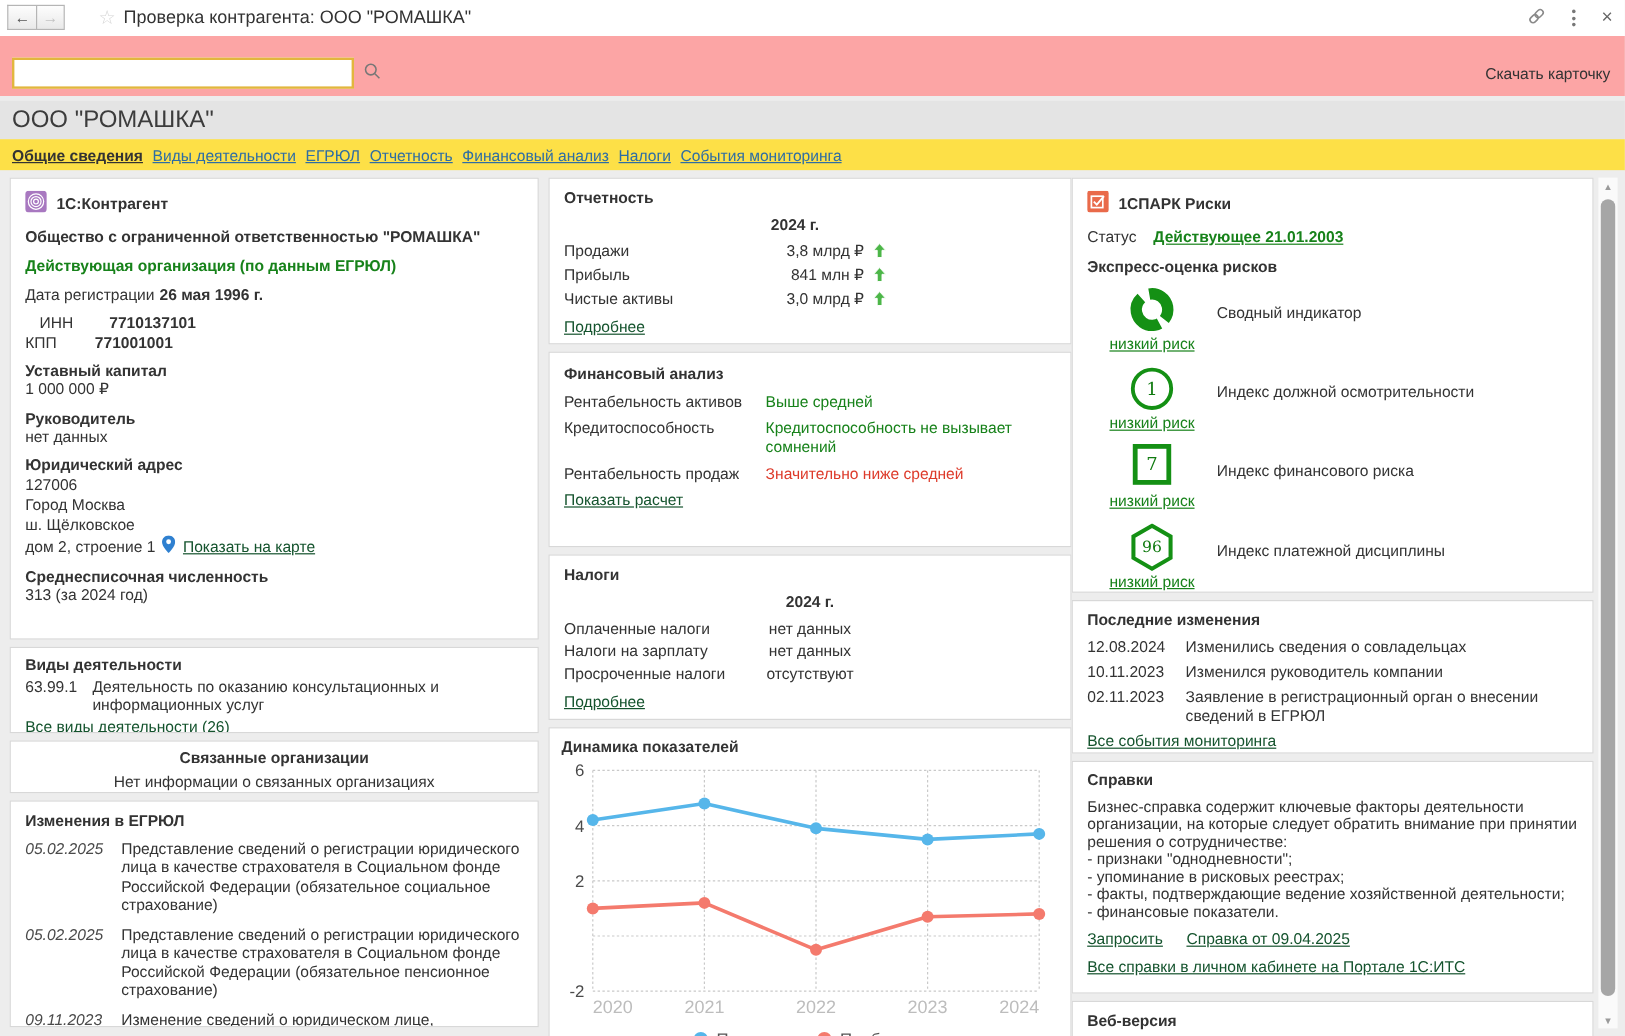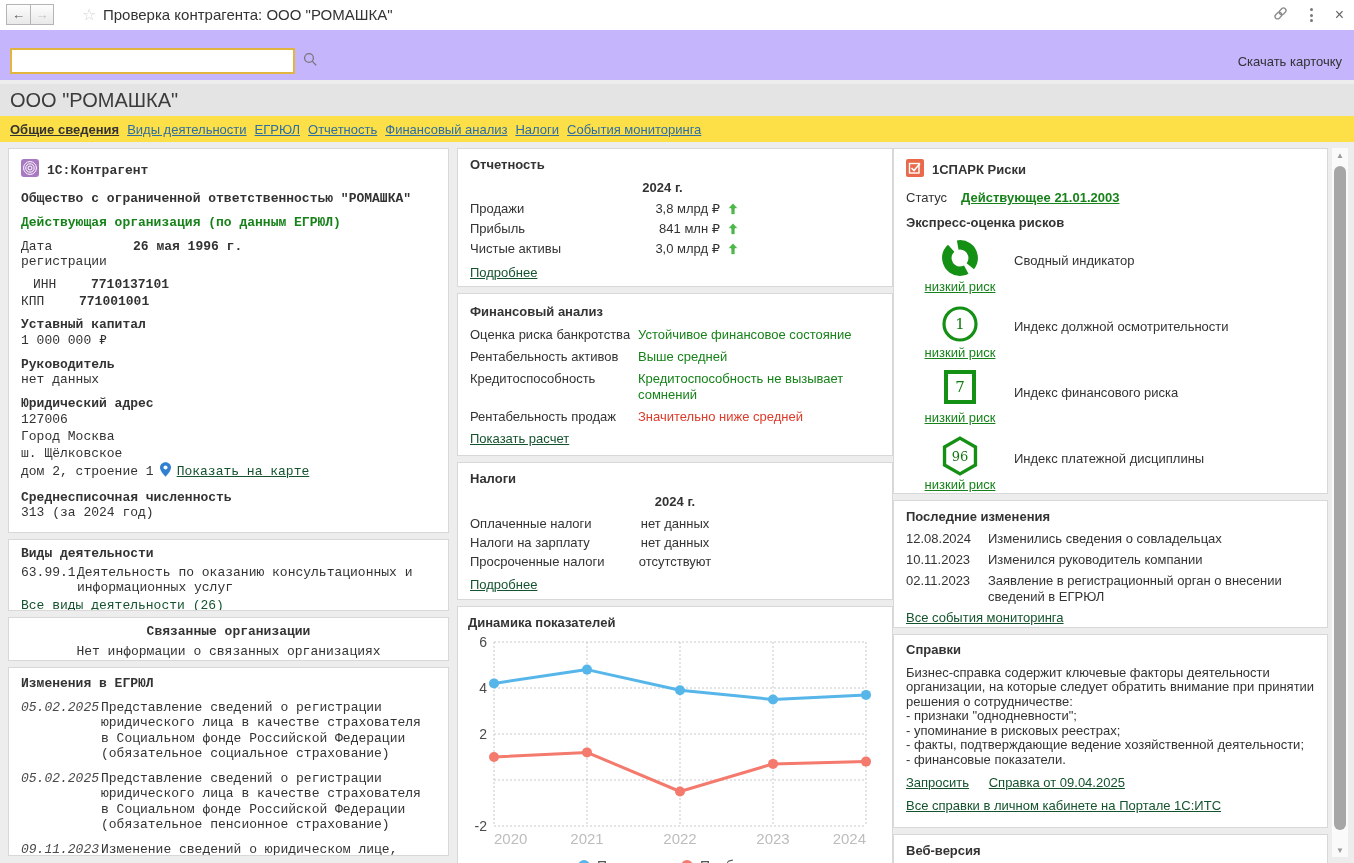--- a/index.html
+++ b/index.html
@@ -19,40 +19,40 @@
     display:flex; align-items:center; justify-content:center; font-size:13px; }
   .navbtn.back { border-right:none; color:#555; }
   .navbtn.fwd { color:#c3c3c3; }
   .star { position:absolute; left:82px; top:5px; font-size:16px; color:#d5d5d5; }
   .wintitle { position:absolute; left:103px; top:6px; font-size:15px; color:#333; }
   .winicons { position:absolute; right:10px; top:6px; display:flex; gap:18px; align-items:center; }
   .kebab { display:flex; flex-direction:column; gap:2.5px; padding:1px 4px; }
   .kebab i { width:3px; height:3px; background:#777; border-radius:50%; }
   .closex { font-size:16px; color:#666; line-height:14px; }
 
-  .toolbar { position:absolute; left:0; top:30px; width:1354px; height:50px; background:#c4b5fd; }
+  .toolbar { position:absolute; left:0; top:30px; width:1354px; height:50px; background:#fca5a5; }
   .search { position:absolute; left:10px; top:18px; width:285px; height:26px; border:2px solid #e2b63e;
     background:#fff; padding:2px 6px; font-size:13px; }
   .mag { position:absolute; left:303px; top:22px; }
   .dlcard { position:absolute; right:12px; top:24px; color:#333; font-size:13px; background:none; border:none;
     font-family:inherit; cursor:pointer; }
 
   .band { position:absolute; left:0; top:84px; width:1354px; height:32px; background:#e4e4e4;
     display:flex; align-items:center; padding-left:10px; }
   .band-title { font-size:20px; color:#3c3c3c; }
 
   .tabs { position:absolute; left:0; top:116px; width:1354px; height:26px; background:#fde047;
     display:flex; align-items:center; gap:8px; padding-left:10px; }
   .tab { color:#2e6da4; }
   .tab.active { color:#333; font-weight:bold; }
 
   
   .content { position:absolute; left:0; top:142px; width:1354px; height:721px; background:#ededed; }
   .col { position:absolute; top:6px; }
-  .col-left { left:8px; width:441px;font-family:Liberation Mono, monospace; }
+  .col-left { left:8px; width:441px; }
   .col-mid { left:457px; width:436px; }
   .col-right { left:893px; width:435px; }
 
   .card { background:#fff; border:1px solid #d8d8d8; margin-bottom:6px; padding:10px 12px; overflow:hidden; }
   .sec-title { font-weight:bold; margin-bottom:8px; }
 
   
   .card-contragent { height:385px; }
   .apphead { display:flex; align-items:center; gap:8px; font-weight:bold; margin-bottom:10px; }
   .blk { margin-bottom:9px; }
@@ -300,24 +300,20 @@
         <span class="rep-v">3,0 млрд ₽</span>
         <span class="rep-a"><svg width="14" height="14" viewBox="0 0 14 14">
               <path d="M7 1l5 5.6H9v6H5v-6H2z" fill="#4cb648" stroke="#fff" stroke-width="0.8"></path>
             </svg></span>
       </div>
       <a class="link mt6">Подробнее</a>
     </div>
 
     <div class="card card-fin">
       <div class="sec-title">Финансовый анализ</div>
-      <div class="fin-row">
-        <span class="fin-l">Оценка риска банкротства</span>
-        <span class="green">Устойчивое финансовое состояние</span>
-      </div>
       <div class="fin-row">
         <span class="fin-l">Рентабельность активов</span>
         <span class="green">Выше средней</span>
       </div>
       <div class="fin-row">
         <span class="fin-l">Кредитоспособность</span>
         <span class="green">Кредитоспособность не вызывает сомнений</span>
       </div>
       <div class="fin-row">
         <span class="fin-l">Рентабельность продаж</span>

